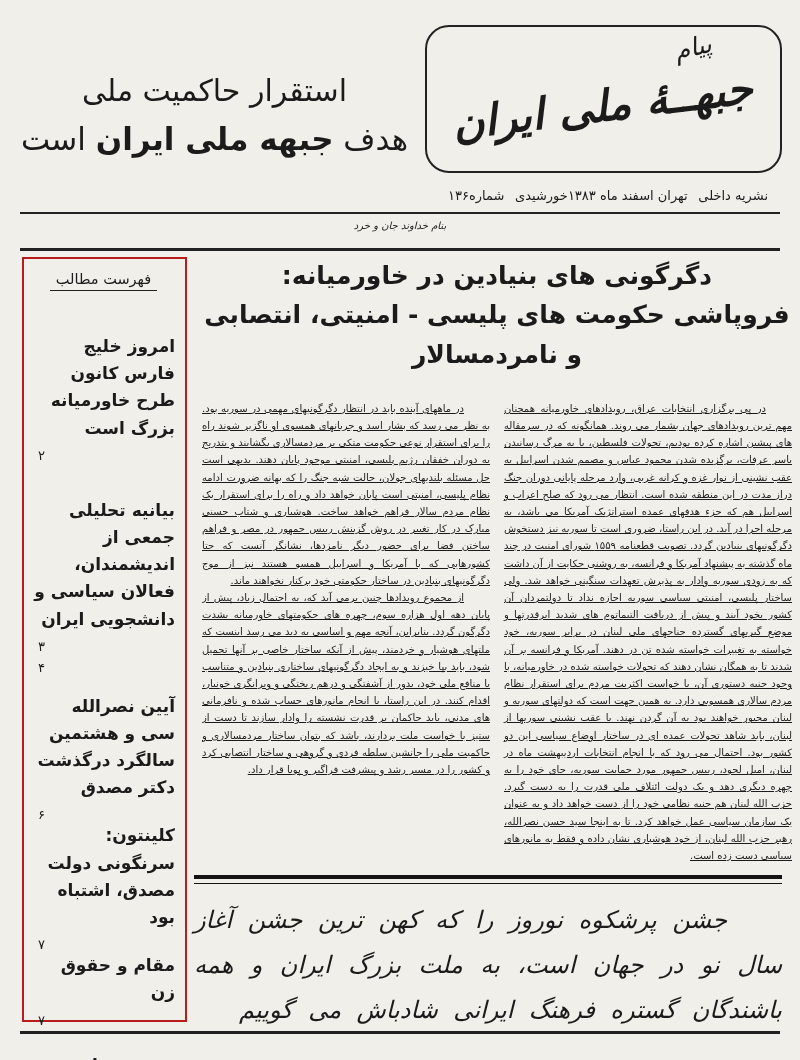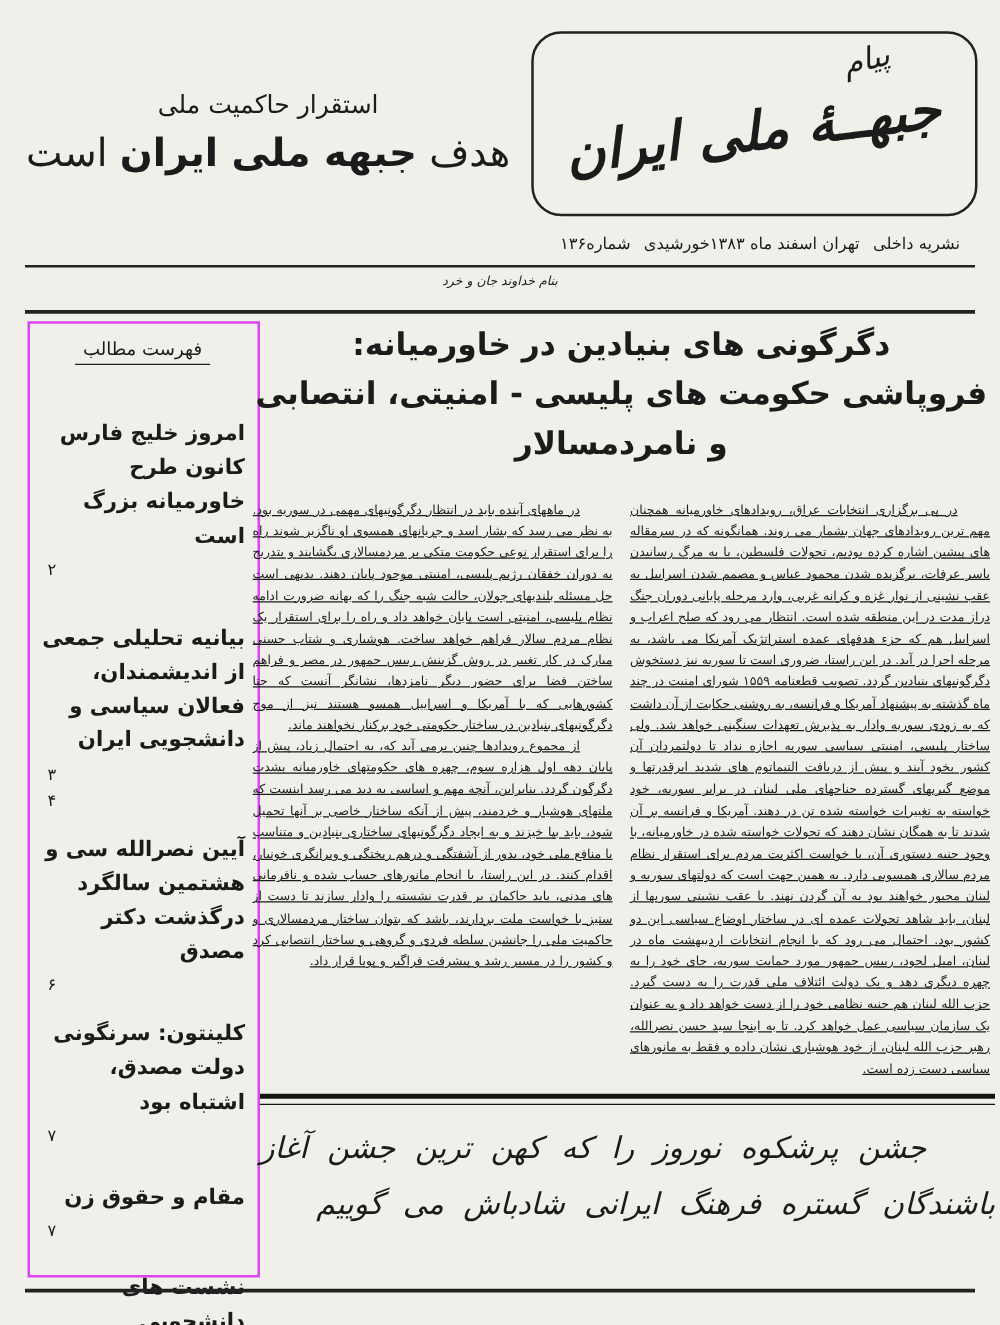--- a/index.html
+++ b/index.html
@@ -32,73 +32,73 @@
     font-size:43px; font-style:italic; font-weight:bold;
     transform:rotate(-7deg);
     white-space:nowrap;
     letter-spacing:-1px;
   }
   .slogan {
     position:absolute; top:68px; left:12px;
     width:405px; text-align:center;
     line-height:1.55;
   }
-  .slogan-l1 { font-size:20px;text-align:center; }
+  .slogan-l1 { font-size:30px;text-align:center; }
   .slogan-l2 { font-size:31px; }
   .slogan-l2 b { font-weight:bold; }
   .dateline {
     position:absolute; top:188px; right:32px;
     width:320px;
     display:flex; justify-content:space-between;
     font-size:13px;
   }
   .hrule { position:absolute; left:20px; right:20px; background:#222; }
   .rule1 { top:212px; height:2px; }
   .rule2 { top:248px; height:2.5px; }
   .bismillah {
     position:absolute; top:220px; left:0; right:0;
     text-align:center;
     font-size:10px; font-style:italic;
   }
   
   .toc {
     position:absolute; top:257px; left:22px;
-    width:186px; height:765px;
-    border:2px solid #d946ef;
+    width:165px; height:765px;
+    border:2px solid #b91c1c;
     padding:10px 10px 0 8px;
   }
   .toc-title-wrap { text-align:center; margin-bottom:6px; }
   .toc-title {
     display:inline-block;
     font-size:14.5px;
     padding:0 6px 3px 6px;
     border-bottom:1.5px solid #222;
   }
   .toc-item { font-weight:bold; font-size:17px; line-height:1.6; text-align:right; }
   .toc-page { font-weight:normal; font-size:13px; text-align:left; padding:6px 0 0 6px; }
   .mt1 { margin-top:42px; } .mt2 { margin-top:34px; } .mt3 { margin-top:24px; }
-  .mt4 { margin-top:18px; } .mt5 { margin-top:18px; } .mt6 { margin-top:28px; }
+  .mt4 { margin-top:18px; } .mt5 { } .mt6 { }
   .mt7 { margin-top:24px; }
   
   .article { position:absolute; top:256px; right:8px; width:590px; }
   .headline {
     text-align:center; font-weight:bold;
     font-size:25px; line-height:1.57;
     letter-spacing:-0.3px;
   }
   .body {
     margin-top:26px;
     height:482px; overflow:hidden;
     column-count:2; column-gap:14px; column-fill:auto;
     text-align:justify;
     font-size:10px; line-height:17.2px;text-decoration:underline;
   }
   .body p { text-indent:26px; margin:0; }
   
-  .greeting { position:absolute; top:875px; right:4px; width:588px;font-family:Liberation Mono, monospace; }
+  .greeting { position:absolute; top:875px; right:18px; width:588px; }
   .greet-bar-thick { height:4px; background:#141414; }
   .greet-bar-thin  { height:1.5px; background:#141414; margin-top:3.5px; }
   .greet-text { margin-top:14px; font-style:italic; font-size:24px; }
   .greet-line { text-align:justify; text-align-last:justify; line-height:45px; }
   .greet-line.first { padding-right:55px; }
   .greet-line.last  { padding-left:45px; }
   .bottom-rule { top:1031px; height:2.5px; }
 </style>
 </head>
 <body>
@@ -162,19 +162,20 @@
       <p>در ماههای آینده باید در انتظار دگرگونیهای مهمی در سوریه بود. به نظر می رسد که بشار اسد و جریانهای همسوی او ناگزیر شوند راه را برای استقرار نوعی حکومت متکی بر مردمسالاری بگشایند و بتدریج به دوران خفقان رژیم پلیسی، امنیتی موجود پایان دهند. بدیهی است حل مسئله بلندیهای جولان، حالت شبه جنگ را که بهانه ضرورت ادامه نظام پلیسی، امنیتی است پایان خواهد داد و راه را برای استقرار یک نظام مردم سالار فراهم خواهد ساخت. هوشیاری و شتاب حسنی مبارک در کار تغییر در روش گزینش رییس جمهور در مصر و فراهم ساختن فضا برای حضور دیگر نامزدها، نشانگر آنست که حتا کشورهایی که با آمریکا و اسراییل همسو هستند نیز از موج دگرگونیهای بنیادین در ساختار حکومتی خود برکنار نخواهند ماند.</p>
       <p>از مجموع رویدادها چنین برمی آید که، به احتمال زیاد، پیش از پایان دهه اول هزاره سوم، چهره های حکومتهای خاورمیانه بشدت دگرگون گردد. بنابراین، آنچه مهم و اساسی به دید می رسد اینست که ملتهای هوشیار و خردمند، پیش از آنکه ساختار خاصی بر آنها تحمیل شود، باید بپا خیزند و به ایجاد دگرگونیهای ساختاری بنیادین و متناسب با منافع ملی خود، بدور از آشفتگی و درهم ریختگی و ویرانگری خونبار، اقدام کنند. در این راستا، با انجام مانورهای حساب شده و نافرمانی های مدنی، باید حاکمان بر قدرت نشسته را وادار سازند تا دست از ستیز با خواست ملت بردارند، باشد که بتوان ساختار مردمسالاری و حاکمیت ملی را جانشین سلطه فردی و گروهی و ساختار انتصابی کرد و کشور را در مسیر رشد و پیشرفت فراگیر و پویا قرار داد.</p>
     </div>
   </div>
 
   <div class="greeting">
     <div class="greet-bar-thick"></div>
     <div class="greet-bar-thin"></div>
     <div class="greet-text">
       <div class="greet-line first">جشن پرشکوه نوروز را که کهن ترین جشن آغاز</div>
+      <div class="greet-line">سال نو در جهان است، به ملت بزرگ ایران و همه</div>
       <div class="greet-line last">باشندگان گستره فرهنگ ایرانی شادباش می گوییم</div>
     </div>
   </div>
 
   <div class="hrule bottom-rule"></div>
 
 </div>
 
 </body></html>

